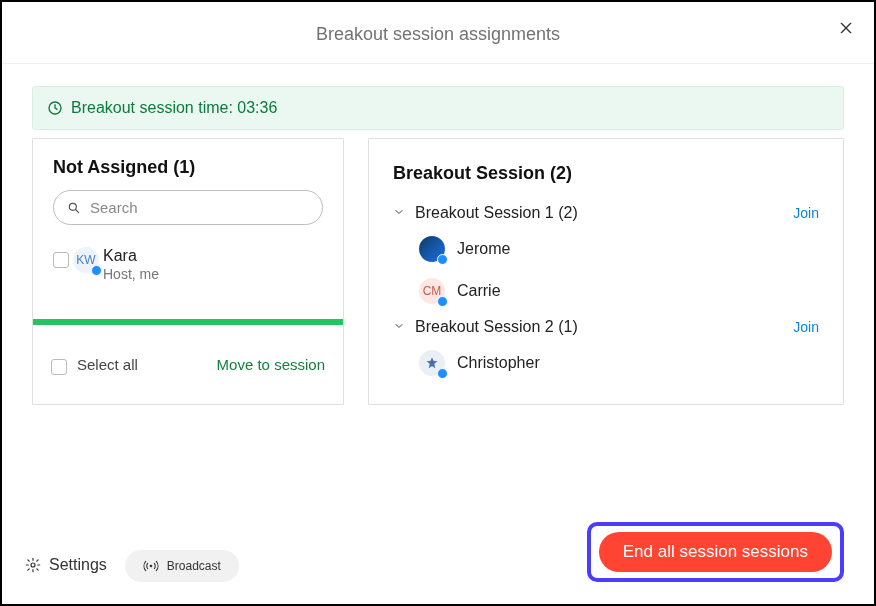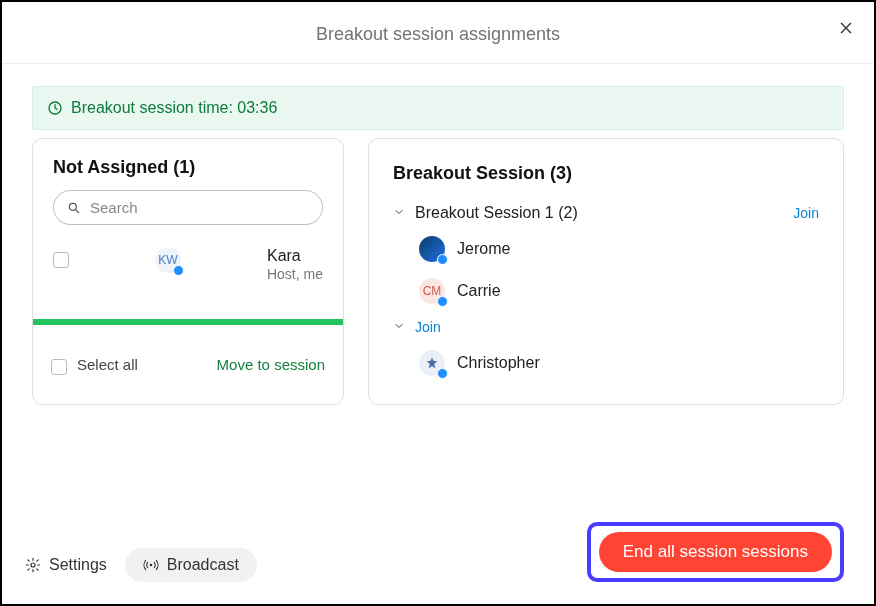--- a/index.html
+++ b/index.html
@@ -46,21 +46,21 @@
       font-size: 16px;
     }
     .banner svg { width: 16px; height: 16px; flex: none; }
     .panels {
       display: flex;
       gap: 24px;
       margin: 0 30px;
     }
     .panel {
       border: 1px solid #e0e0e0;
-      border-radius: 10px;
+      border-radius: 1px;
       background: #fff;
     }
     .left-panel {
       width: 312px;
       display: flex;
       flex-direction: column;
     }
     .right-panel {
       flex: 1;
       padding: 18px 20px 20px;
@@ -91,23 +91,22 @@
       border-radius: 18px;
       font-size: 15px;
       color: #333;
       outline: none;
     }
     .search-input::placeholder { color: #888; }
     .user-list { padding: 8px 20px 0; flex: 1; }
     .user-row {
       display: flex;
       align-items: flex-start;
-      gap: 28px;
+      gap: 4px;
       padding: 4px 0;
-      justify-content: space-between;
     }
     .checkbox {
       width: 16px; height: 16px;
       border: 1.5px solid #bbb;
       border-radius: 3px;
       margin-top: 5px;
       cursor: pointer;
       background: #fff;
     }
     .avatar {
@@ -188,21 +187,21 @@
       font-size: 16px; color: #333;
       cursor: pointer;
       padding: 8px 10px;
     }
     .broadcast-btn {
       display: flex; align-items: center; gap: 8px;
       background: #f1f1f1;
       border: none;
       border-radius: 18px;
       padding: 8px 18px;
-      font-size: 16px; color: #333;
+      font-size: 12px; color: #333;
       cursor: pointer;
       margin-left: 8px;
     }
     .bottom-bar svg { width: 16px; height: 16px; }
     .end-wrap {
       margin-left: auto;
       border: 4px solid #4b3dff;
       border-radius: 10px;
       padding: 6px 8px;
     }
@@ -268,21 +267,21 @@
     <div class="left-footer">
       <label class="select-all">
         <span class="checkbox"></span>
         <span>Select all</span>
       </label>
       <button class="move-btn">Move to session</button>
     </div>
   </div>
 
   <div class="panel right-panel">
-    <div class="panel-title">Breakout Session  (3)</div>
+    <div class="panel-title">Breakout Session  (2)</div>
 
     <div class="session-row">
       <span class="chevron"><svg viewBox="0 0 24 24">
             <path d="M6 9l6 6 6-6" stroke="currentColor" stroke-width="2" fill="none" stroke-linecap="round" stroke-linejoin="round"></path>
           </svg></span>
       <span class="session-name">Breakout Session 1 (2)</span>
       <span class="join-link">Join</span>
     </div>
     <div class="participant-row">
       <div class="avatar avatar-img">
@@ -295,20 +294,21 @@
         <span>CM</span>
         <span class="badge"></span>
       </div>
       <span class="user-name">Carrie</span>
     </div>
 
     <div class="session-row">
       <span class="chevron"><svg viewBox="0 0 24 24">
             <path d="M6 9l6 6 6-6" stroke="currentColor" stroke-width="2" fill="none" stroke-linecap="round" stroke-linejoin="round"></path>
           </svg></span>
+      <span class="session-name">Breakout Session 2 (1)</span>
       <span class="join-link">Join</span>
     </div>
     <div class="participant-row">
       <div class="avatar avatar-chris">
         <svg viewBox="0 0 24 24" width="14" height="14">
             <path d="M12 2l2.4 6.3L21 9l-5 4.4L17.5 21 12 17.3 6.5 21 8 13.4 3 9l6.6-.7z" fill="#4d6ea8"></path>
           </svg>
         <span class="badge"></span>
       </div>
       <span class="user-name">Christopher</span>

